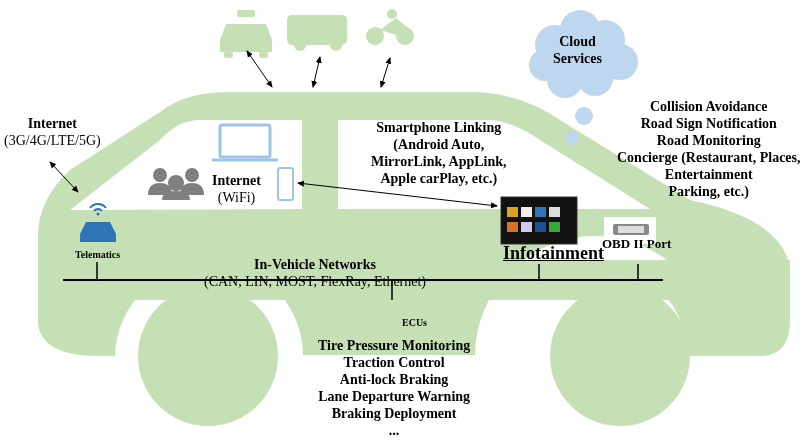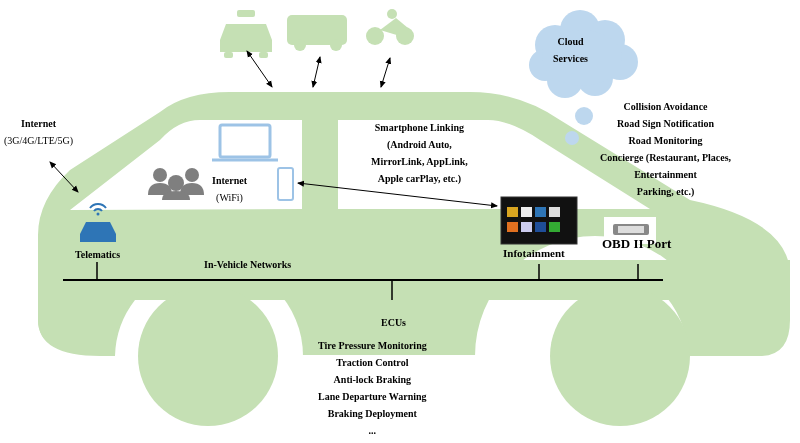--- a/index.html
+++ b/index.html
@@ -1,19 +1,19 @@
 <!DOCTYPE html>
 <html><head>
 <meta charset="utf-8">
 <style>
   html, body { margin: 0; padding: 0; background: #ffffff; }
   #stage { position: relative; width: 800px; height: 443px; overflow: hidden; background: #fff;
            font-family: "Liberation Serif", serif; color: #000; }
   svg.bg { position: absolute; left: 0; top: 0; }
-  .lbl { position: absolute; text-align: center; white-space: nowrap; line-height: 17px; font-size: 10px; }
+  .lbl { position: absolute; text-align: center; white-space: nowrap; line-height: 17px; font-size: 14px; }
   .b { font-weight: bold; }
   .line { display: block; }
   .small { font-size: 10px; font-weight: bold; }
 </style>
 </head>
 <body>
 
 <div id="stage">
   <svg class="bg" width="800" height="443" viewBox="0 0 800 443">
     <defs>
@@ -123,21 +123,21 @@
     <line x1="97" y1="262" x2="97" y2="280" stroke="#000" stroke-width="1.5"></line>
     <line x1="539" y1="264" x2="539" y2="280" stroke="#000" stroke-width="1.5"></line>
     <line x1="638" y1="264" x2="638" y2="280" stroke="#000" stroke-width="1.5"></line>
     <line x1="392" y1="280" x2="392" y2="300" stroke="#000" stroke-width="1.5"></line>
   </svg>
 
   <div class="lbl b" style="left:553px;top:33px;">
     <span class="line">Cloud</span>
     <span class="line">Services</span>
   </div>
-  <div class="lbl b" style="left:600px;top:98px;">
+  <div class="lbl b" style="left:617px;top:98px;">
     <span class="line">Collision Avoidance</span>
     <span class="line">Road Sign Notification</span>
     <span class="line">Road Monitoring</span>
     <span class="line">Concierge (Restaurant, Places,</span>
     <span class="line">Entertainment</span>
     <span class="line">Parking, etc.)</span>
   </div>
   <div class="lbl" style="left:4px;top:115px;">
     <span class="line b">Internet</span>
     <span class="line">(3G/4G/LTE/5G)</span>
@@ -146,26 +146,27 @@
     <span class="line b">Internet</span>
     <span class="line">(WiFi)</span>
   </div>
   <div class="lbl b" style="left:347px;top:119px;margin-left:24px;">
     <span class="line">Smartphone Linking</span>
     <span class="line">(Android Auto,</span>
     <span class="line">MirrorLink, AppLink,</span>
     <span class="line">Apple carPlay, etc.)</span>
   </div>
   <div class="lbl small" style="left:75px;top:246px;">Telematics</div>
-  <div class="lbl b" style="left:503px;top:245px;font-size:11px;">Infotainment</div>
+  <div class="lbl b" style="left:503px;top:245px;font-size:18px;text-decoration:underline;">Infotainment</div>
   <div class="lbl b" style="left:602px;top:235px;font-size:13px;">OBD II Port</div>
   <div class="lbl" style="left:204px;top:256px;">
     <span class="line b">In-Vehicle Networks</span>
+    <span class="line">(CAN, LIN, MOST, FlexRay, Ethernet)</span>
   </div>
-  <div class="lbl small" style="left:381px;top:314px;">ECUs</div>
+  <div class="lbl small" style="left:402px;top:314px;">ECUs</div>
   <div class="lbl b" style="left:318px;top:337px;">
     <span class="line">Tire Pressure Monitoring</span>
     <span class="line">Traction Control</span>
     <span class="line">Anti-lock Braking</span>
     <span class="line">Lane Departure Warning</span>
     <span class="line">Braking Deployment</span>
     <span class="line">...</span>
   </div>
 </div>
 

